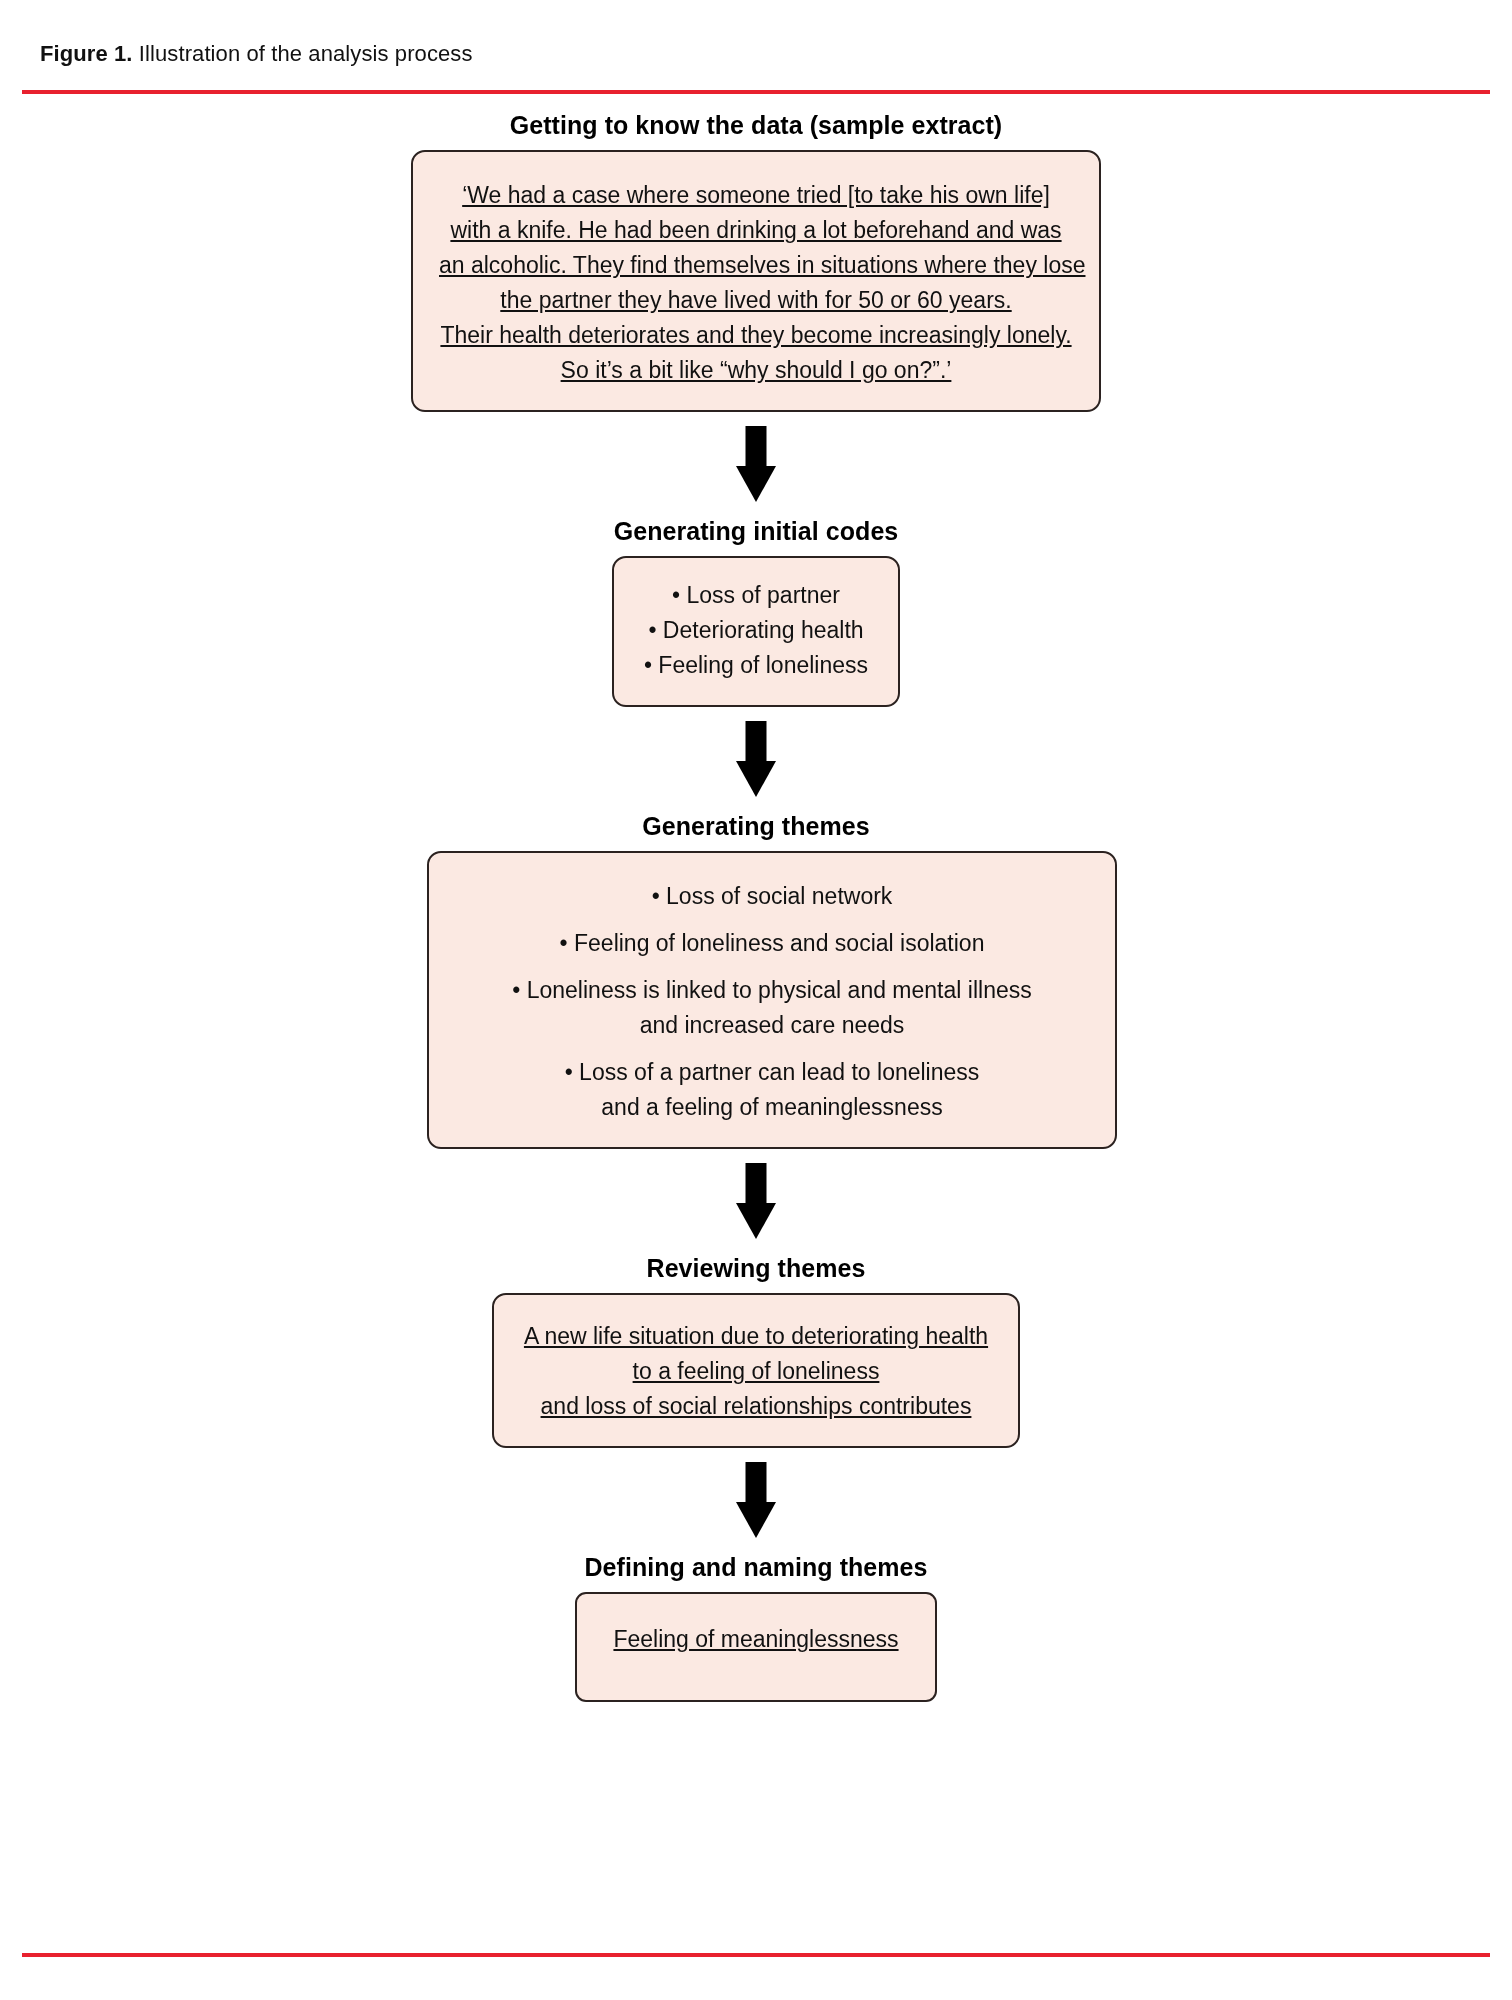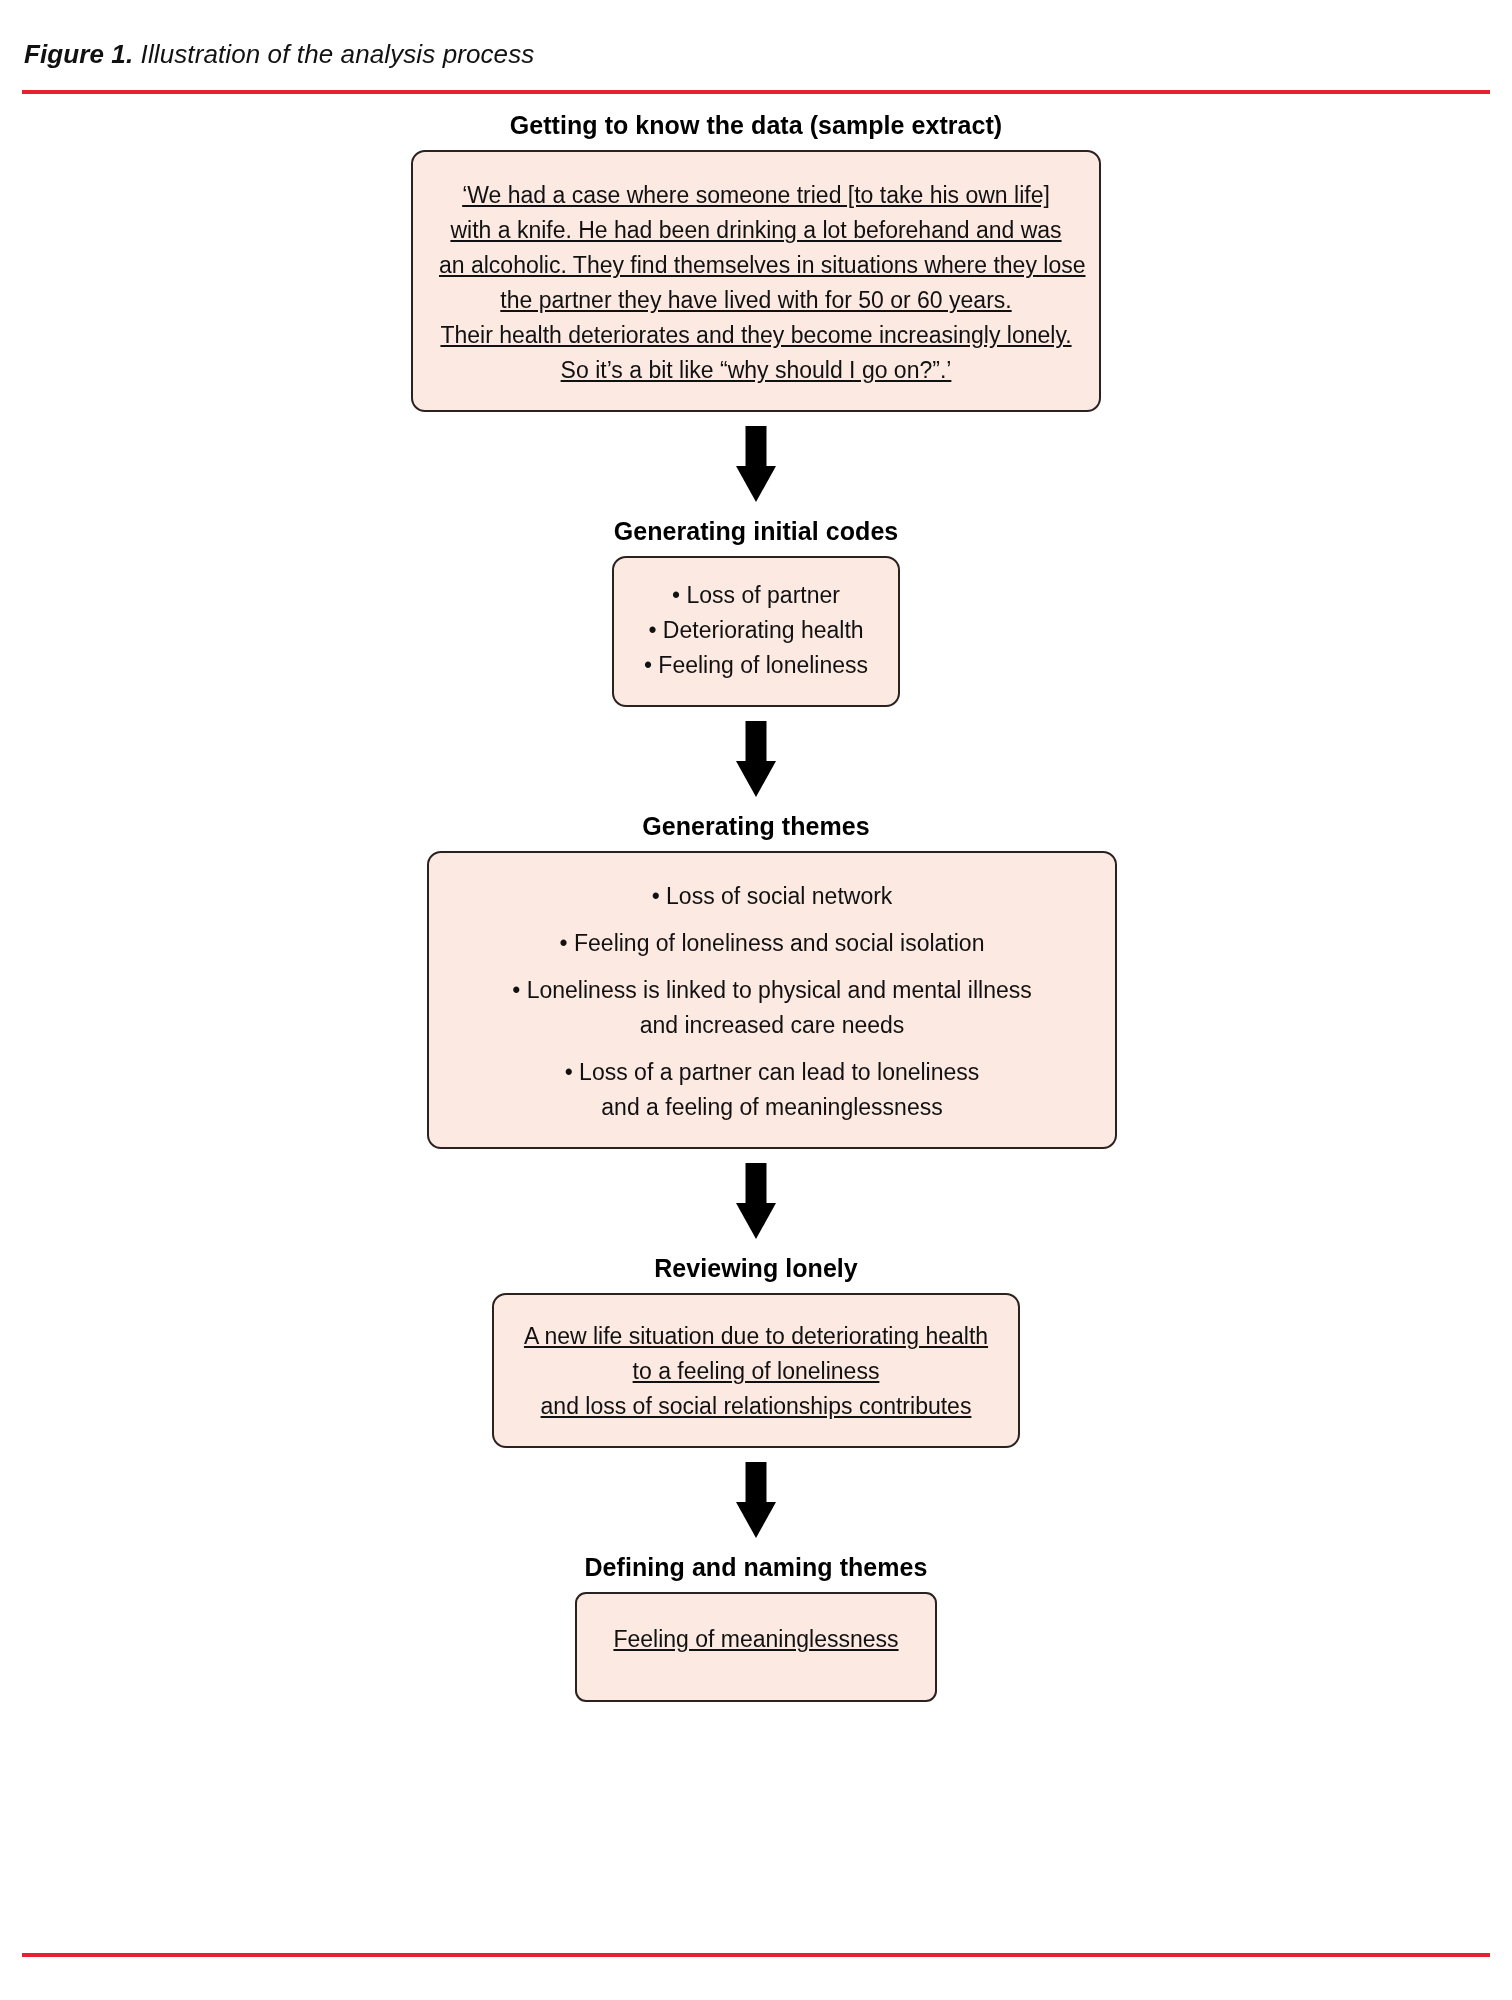--- a/index.html
+++ b/index.html
@@ -13,27 +13,26 @@
   body {
     font-family: "Liberation Sans", sans-serif;
     color: #111111;
     position: relative;
     overflow: hidden;
   }
 
   
   .caption {
     position: absolute;
-    left: 24px;
+    left: 40px;
     top: 38px;
-    font-size: 26px;
+    font-size: 22px;
     line-height: 32px;
     letter-spacing: 0.1px;
     white-space: nowrap;
-    font-style: italic;
   }
   .caption .lead {
     font-weight: bold;
   }
   .caption .rest {
     font-weight: normal;
   }
 
   
   .rule {
@@ -193,21 +192,21 @@
       </span>
     </div>
   </div>
 
   <div class="arrow">
     <span class="shaft"></span>
     <span class="head"></span>
   </div>
 
   <div class="stage">
-    <div class="stage-title">Reviewing lonely</div>
+    <div class="stage-title">Reviewing themes</div>
     <div class="box box-review">
       <span class="line">A new life situation due to deteriorating health</span>
       <span class="line">to a feeling of loneliness</span>
       <span class="line">and loss of social relationships contributes</span>
     </div>
   </div>
 
   <div class="arrow">
     <span class="shaft"></span>
     <span class="head"></span>

